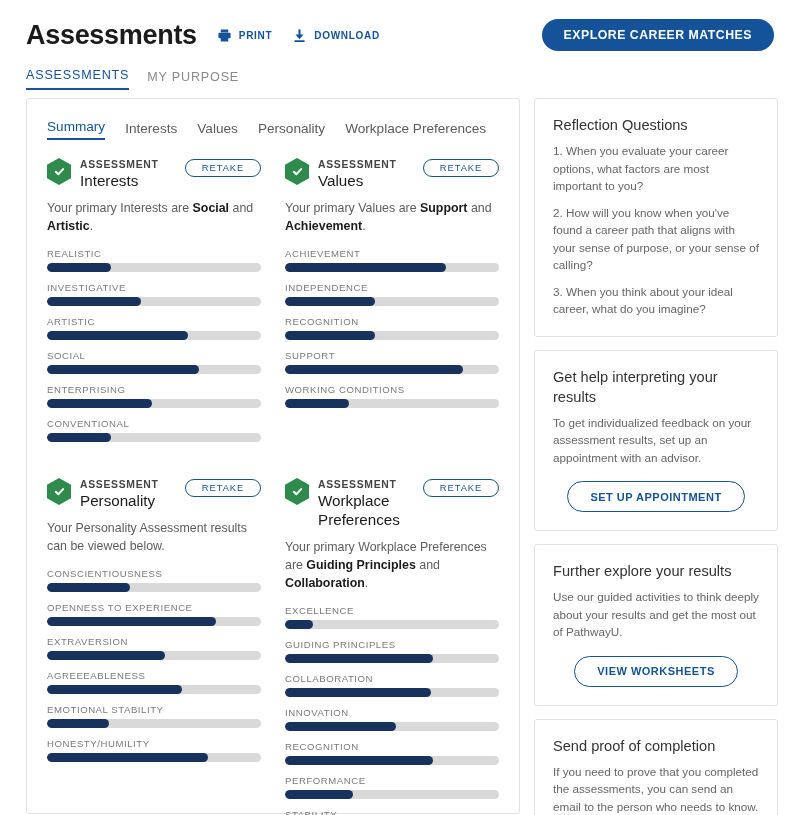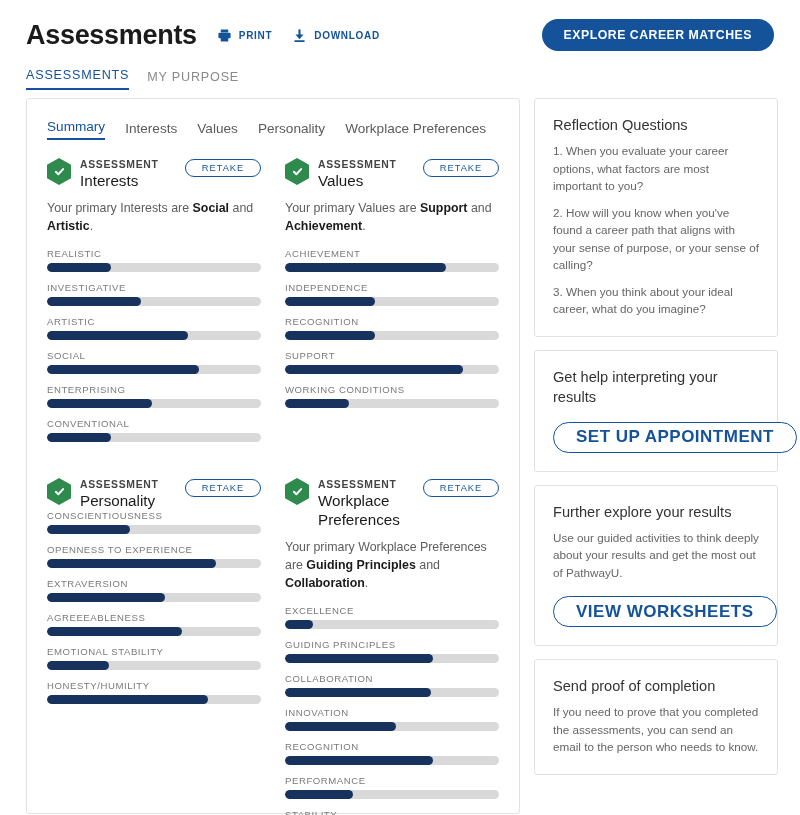--- a/index.html
+++ b/index.html
@@ -66,21 +66,21 @@
   .fill { height: 9px; background: #17325C; border-radius: 5px; }
 
   
   .panel { padding: 16px 18px 18px 18px; }
   .panel h3 { font-size: 14.6px; font-weight: normal; color: #333; line-height: 20px; margin-bottom: 7px; }
   .panel p { font-size: 11.7px; color: #666; line-height: 17.5px; margin-bottom: 9px; }
   .panel p:last-of-type { margin-bottom: 0; }
   .ghost-btn {
     display: block; margin: 15px auto 0 auto; border: 1.6px solid #14539A; color: #14539A;
     background: #fff; border-radius: 17px; height: 31px; padding: 0 22px;
-    font-size: 17px; font-weight: bold; letter-spacing: .5px;
+    font-size: 11px; font-weight: bold; letter-spacing: .5px;
     font-family: "Liberation Sans", sans-serif; cursor: pointer; white-space: nowrap;
   }
   .panel.clipped { overflow: hidden; }
 </style>
 </head>
 <body>
 
 <div class="page">
 
   <div class="header">
@@ -237,20 +237,21 @@
                     <path d="M3.5 8.4 L6.6 11.4 L12.4 5"></path>
                   </svg>
                 </div>
               </div>
               <div class="a-titles">
                 <div class="a-kicker">ASSESSMENT</div>
                 <div class="a-name">Personality</div>
               </div>
               <button class="retake">RETAKE</button>
             </div>
+            <div class="a-desc">Your Personality Assessment results can be viewed below.</div>
             <div class="trait">
               <div class="trait-label">CONSCIENTIOUSNESS</div>
               <div class="track" style="background: rgb(217, 217, 217);">
                 <div class="fill" style="width: 39%; background: rgb(23, 50, 92);"></div>
               </div>
             </div>
             <div class="trait">
               <div class="trait-label">OPENNESS TO EXPERIENCE</div>
               <div class="track" style="background: rgb(217, 217, 217);">
                 <div class="fill" style="width: 79%; background: rgb(23, 50, 92);"></div>
@@ -345,20 +346,21 @@
 
       <div class="card panel">
         <h3>Reflection Questions</h3>
         <p>1. When you evaluate your career options, what factors are most important to you?</p>
         <p>2. How will you know when you've found a career path that aligns with your sense of purpose, or your sense of calling?</p>
         <p>3. When you think about your ideal career, what do you imagine?</p>
       </div>
 
       <div class="card panel">
         <h3>Get help interpreting your results</h3>
+        <p>To get individualized feedback on your assessment results, set up an appointment with an advisor.</p>
         <button class="ghost-btn">SET UP APPOINTMENT</button>
       </div>
 
       <div class="card panel">
         <h3>Further explore your results</h3>
         <p>Use our guided activities to think deeply about your results and get the most out of PathwayU.</p>
         <button class="ghost-btn">VIEW WORKSHEETS</button>
       </div>
 
       <div class="card panel clipped">

